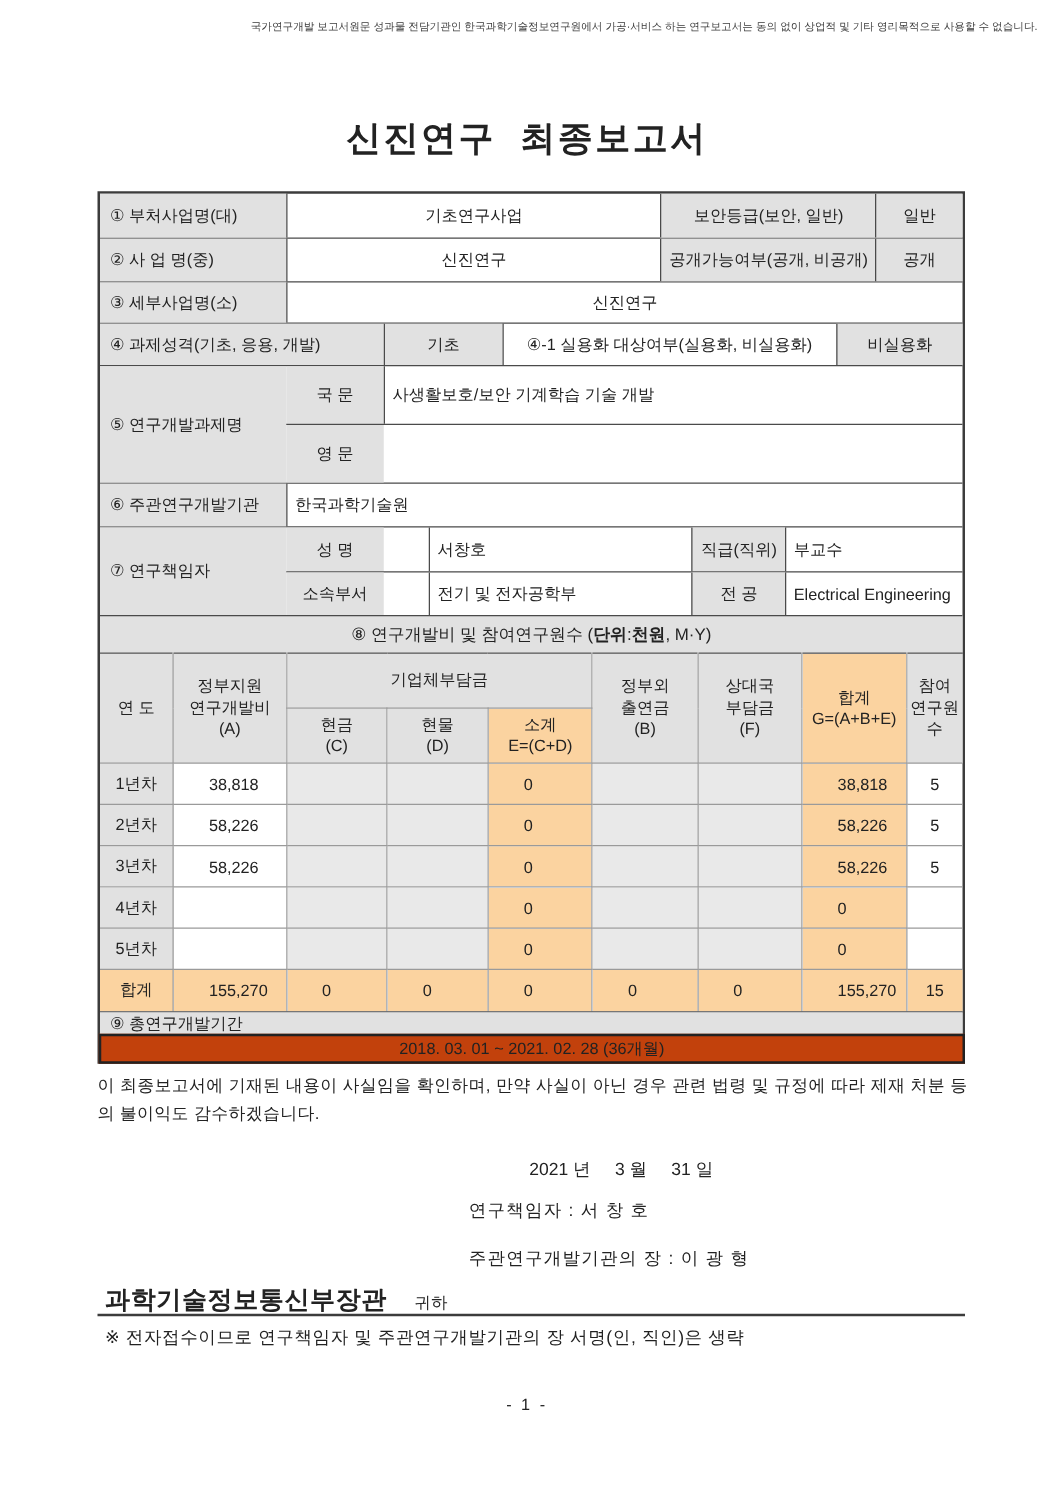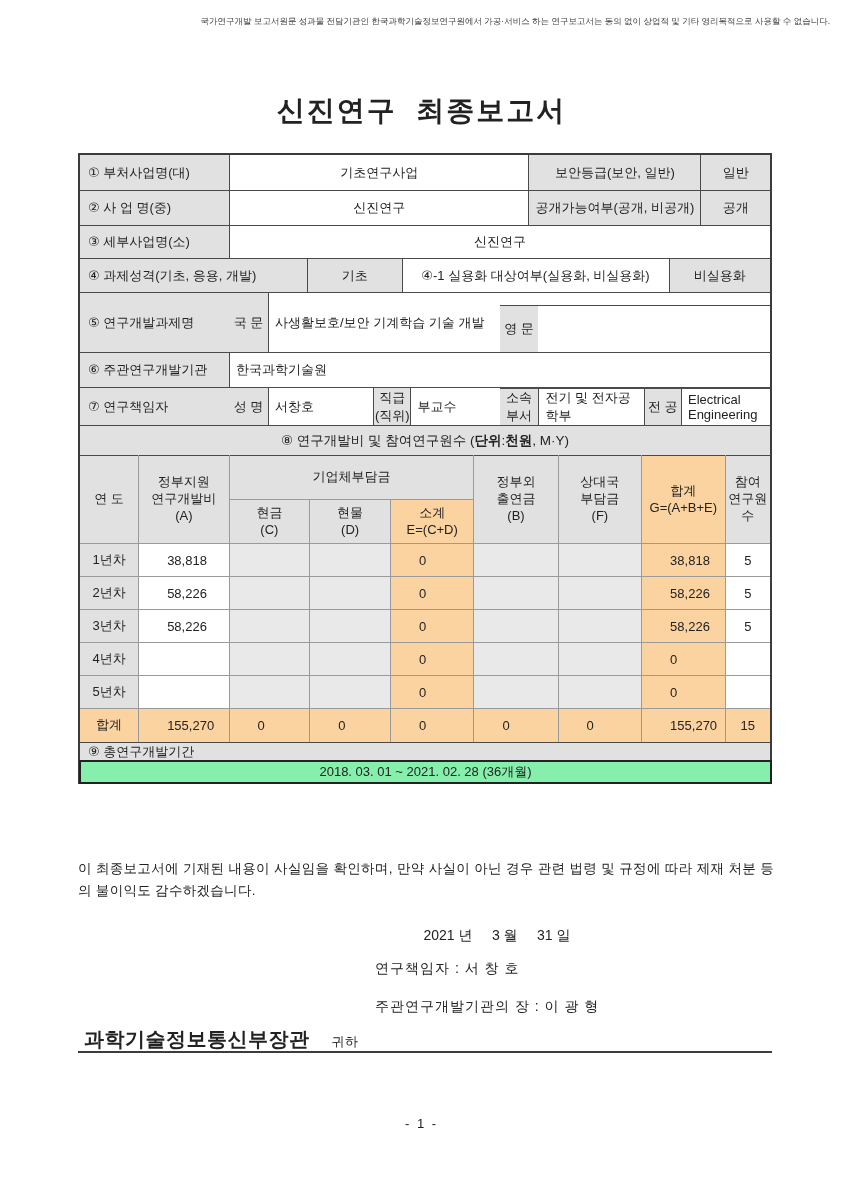--- a/index.html
+++ b/index.html
@@ -25,42 +25,42 @@
   .cell{display:flex;align-items:center;border-left:1px solid var(--bdark);min-width:0;}
   .cell:first-child{border-left:none;}
   .lab{background:var(--label-bg);padding-left:8px;}
   .shade{background:var(--label-bg);}
   .c{justify-content:center;text-align:center;}
   .l{padding-left:6px;}
   .h35{min-height:35px;}
   .h33{min-height:33px;}
   .h34{min-height:34px;}
   .h40{min-height:40px;flex-direction:column;}
-  .stack{display:flex;flex-direction:row;min-width:0;}
+  .stack{display:flex;flex-direction:column;min-width:0;}
   .inner-row{display:flex;align-items:stretch;border-top:1px solid var(--bdark);flex:1;}
   .inner-row:first-child{border-top:none;}
   .h46{min-height:46px;}
-  .h47{min-height:47px;margin-top:12px;}
+  .h47{min-height:47px;}
 
   
   .w-lab{flex:0 0 21.6%;}
   .w-val{flex:0 0 43.4%;}
   .w-lab2{flex:0 0 24.9%;}
   .w-val2{flex:0 0 10.1%;}
   
   .w-rest{flex:1 1 auto;}
   
   .w4-lab{flex:0 0 32.9%;}
   .w4-val{flex:0 0 13.7%;}
   .w4-lab2{flex:0 0 38.7%;}
   .w4-val2{flex:1 1 auto;}
   
   .wi-lab{flex:0 0 14.4%;}
   .wi-val{flex:1 1 auto;}
-  .w7-val1{flex:0 0 38.9%;}
+  .w7-val1{flex:0 0 38.9%;margin-left:36px;}
   .w7-lab2{flex:0 0 13.8%;}
   .w7-val2{flex:1 1 auto;}
 
   .sec8{border-top:1px solid var(--bdark);background:var(--label-bg);min-height:30px;display:flex;align-items:center;justify-content:center;font-size:13.5px;}
   .sec8 .b{font-weight:bold;}
 
   
   table.budget{width:100%;border-collapse:collapse;table-layout:fixed;border-top:1px solid var(--bdark);font-size:13px;}
   table.budget th,table.budget td{border:1px solid var(--blight);font-weight:normal;vertical-align:middle;overflow:hidden;}
   table.budget th{background:var(--label-bg);white-space:pre-line;line-height:1.3;text-align:center;}
@@ -73,21 +73,21 @@
   table.budget td{height:33px;}
   td.ylab{background:var(--label-bg);text-align:center;}
   td.num{padding-right:9px;padding-left:28px;}
   td.blank{background:var(--blank-bg);}
   .acc{background:var(--accent) !important;}
   td.ctr{text-align:center;}
   tr.total-row td{background:var(--accent);}
   tr.total-row td.ylab{background:var(--accent);text-align:center;}
 
   
-  .r9val{border:2px solid #222;margin:-1px -2px -2px -1px;flex:1 1 auto;display:flex;align-items:center;justify-content:center;background:#86efac;}
+  .r9val{border:2px solid #222;margin:-1px -2px -2px -1px;flex:1 1 auto;display:flex;align-items:center;justify-content:center;background:#c2410c;}
 
   
   .statement{position:absolute;left:78px;top:858px;width:696px;font-size:13.5px;line-height:1.6;text-align:justify;letter-spacing:0.3px;}
   .sig-date{position:absolute;left:150px;top:927px;width:694px;text-align:center;font-size:14px;white-space:pre;}
   .sig-pi{position:absolute;left:375px;top:960px;font-size:14px;letter-spacing:1px;}
   .sig-head{position:absolute;left:375px;top:998px;font-size:14px;letter-spacing:1px;}
   .minister{position:absolute;left:84px;top:1026px;font-size:20px;font-weight:bold;letter-spacing:0.5px;}
   .minister .suffix{font-size:13px;font-weight:normal;margin-left:22px;}
   .minister-rule{position:absolute;left:78px;top:1051px;width:694px;height:2px;background:#3c3c3c;}
   .note{position:absolute;left:84px;top:1061px;font-size:14px;letter-spacing:0.5px;}
@@ -293,16 +293,17 @@
 
   <div class="sig-date">2021 년     3 월     31 일</div>
   <div class="sig-pi">연구책임자 : 서 창 호</div>
   <div class="sig-head">주관연구개발기관의 장 : 이 광 형</div>
 
   <div class="minister">
     <span>과학기술정보통신부장관</span><span class="suffix">귀하</span>
   </div>
   <div class="minister-rule"></div>
 
+  <div class="note">※ 전자접수이므로 연구책임자 및 주관연구개발기관의 장 서명(인, 직인)은 생략</div>
 
   <div class="page-num">- 1 -</div>
 
 </div>
 
 </body></html>

